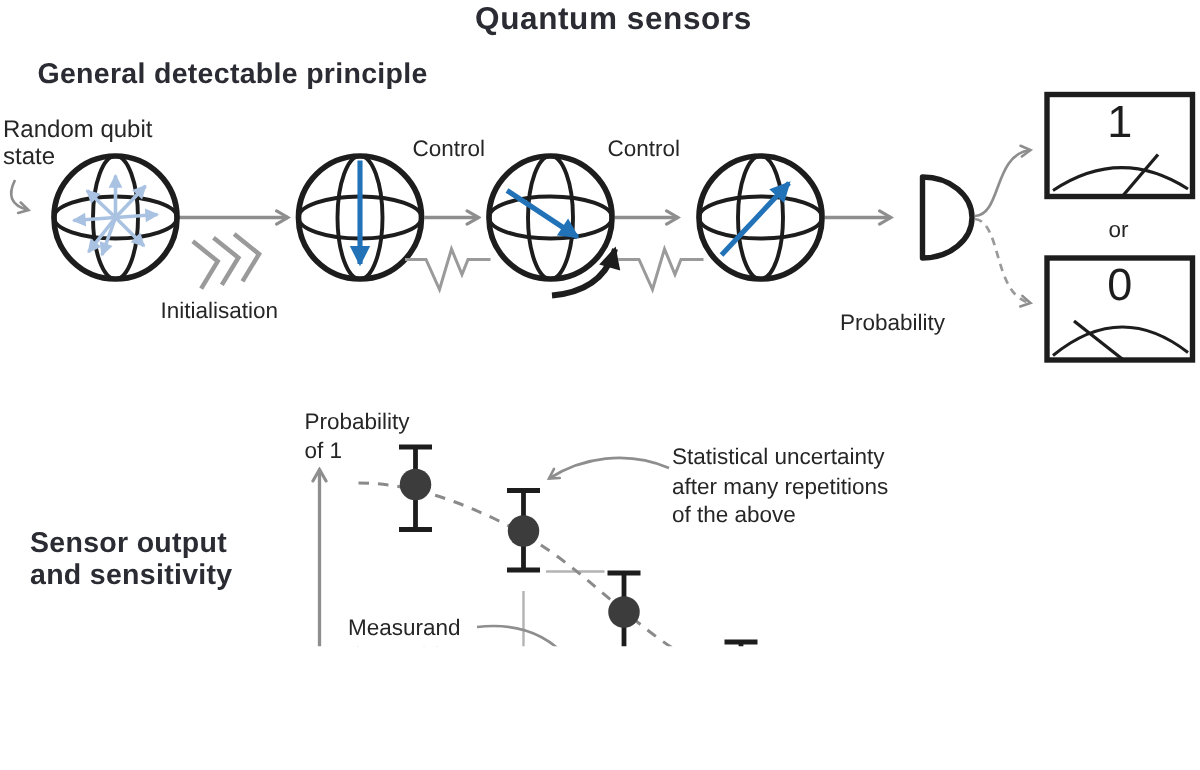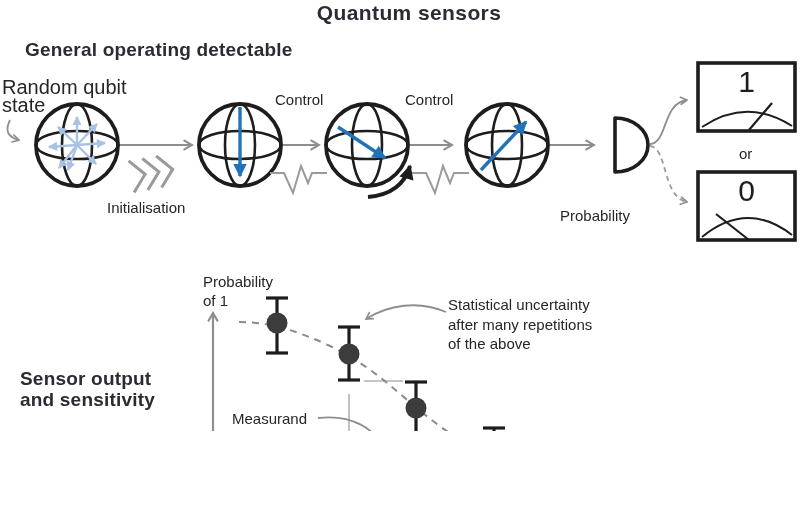--- a/index.html
+++ b/index.html
@@ -152,41 +152,41 @@
 
       <line x1="356" y1="463" x2="410" y2="463" stroke="#8a8a8a" stroke-width="2" marker-start="url(#vgray)" marker-end="url(#vgray)"></line>
 
       <path d="M446,312 C418,300 388,305 366,319" fill="none" stroke="#8e8e8e" stroke-width="1.8" marker-end="url(#vgray)"></path>
       <path d="M318,418 C352,414 376,429 384,450" fill="none" stroke="#8e8e8e" stroke-width="1.8" marker-end="url(#vgray)"></path>
     </g>
   </svg>
 
   <div class="page-title">Quantum sensors</div>
 
-  <div class="txt heading" style="left:25px;top:39px;">General operating detectable</div>
-
-  <div class="txt" style="left:2px;top:78px;font-size:20px;">Random qubit
+  <div class="txt heading" style="left:25px;top:39px;">General detectable principle</div>
+
+  <div class="txt" style="left:2px;top:78px;font-size:16px;">Random qubit
 state</div>
 
   <div class="txt" style="left:107px;top:199px;">Initialisation</div>
 
   <div class="txt" style="left:275px;top:91px;">Control</div>
 
   <div class="txt" style="left:405px;top:91px;">Control</div>
 
 
   <div class="txt" style="left:560px;top:207px;">Probability</div>
 
   <div class="txt" style="left:739px;top:145px;">or</div>
 
   <div class="meter-digit" style="left:698px;top:66px;">1</div>
 
   <div class="meter-digit" style="left:698px;top:175px;">0</div>
 
-  <div class="txt heading" style="left:20px;top:368px;">Sensor output
+  <div class="txt heading" style="left:20px;top:352px;">Sensor output
 and sensitivity</div>
 
   <div class="txt" style="left:173px;top:272px;line-height:19px;margin-left:30px;">Probability
 of 1</div>
 
   <div class="txt" style="left:620px;top:491px;">Measurand</div>
 
   <div class="txt" style="left:448px;top:295px;line-height:19.5px;">Statistical uncertainty
 after many repetitions
 of the above</div>

